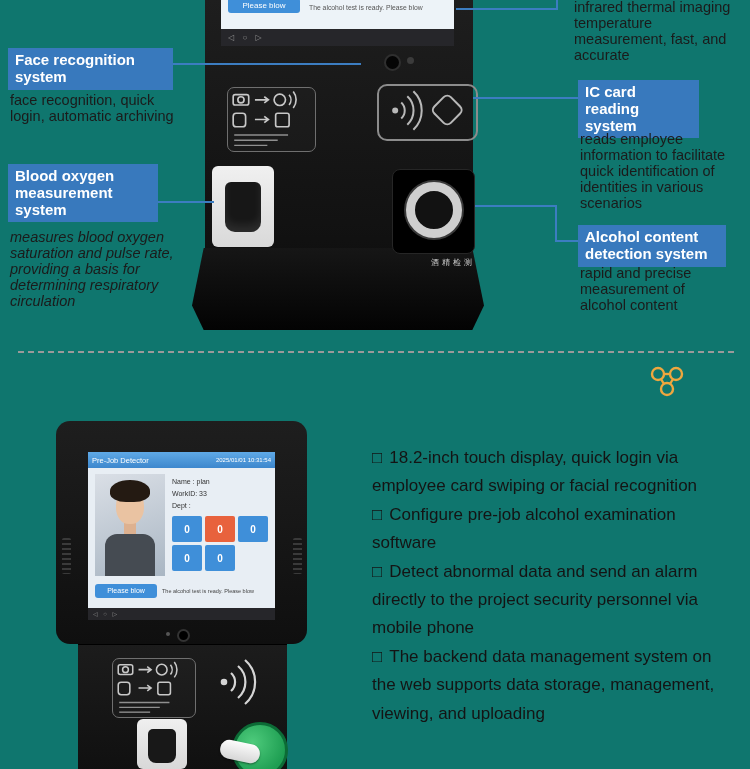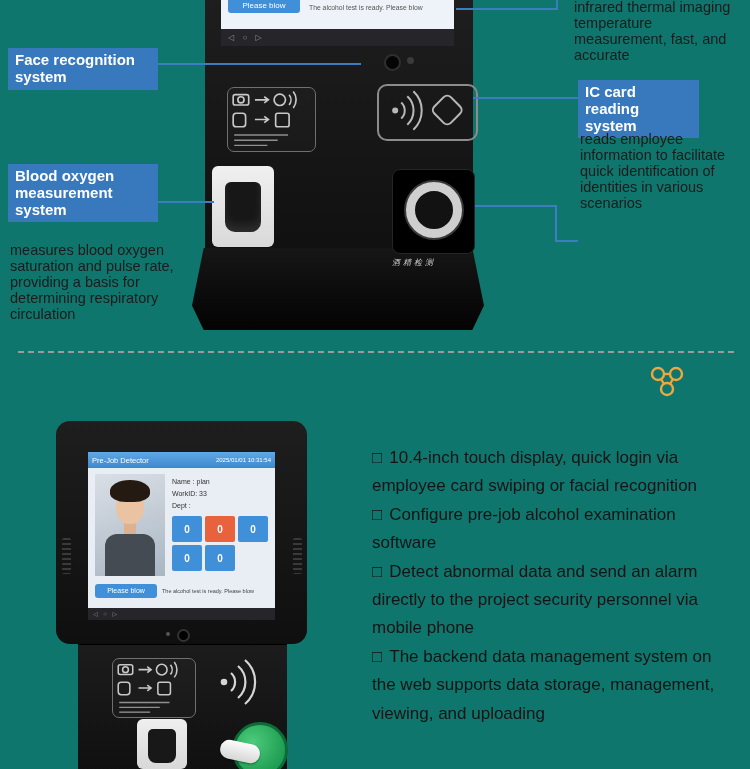--- a/index.html
+++ b/index.html
@@ -19,21 +19,21 @@
   .d1-statusbar{position:absolute;left:221px;top:29px;width:233px;height:17px;background:#26262a;color:#8e8e8e;font-size:8px;line-height:17px;padding-left:7px;letter-spacing:3px;box-sizing:border-box;}
   .d1-cam1{position:absolute;left:384px;top:54px;width:13px;height:13px;background:#050505;border:2px solid #2f2f2f;border-radius:50%;}
   .d1-cam2{position:absolute;left:407px;top:57px;width:7px;height:7px;background:#3b3b3b;border-radius:50%;}
   .inst-panel{position:absolute;border:1px solid #6f6f6f;border-radius:7px;background:rgba(255,255,255,0.02);}
   .d1-panel{left:227px;top:87px;width:87px;height:63px;}
   .d1-ic{position:absolute;left:377px;top:84px;width:97px;height:53px;border:2px solid #8c8c8c;border-radius:10px;}
   .d1-fp{position:absolute;left:212px;top:166px;width:62px;height:81px;background:linear-gradient(#f0f0f0,#d9d9d9);border-radius:6px;}
   .d1-fp-sensor{width:36px;height:50px;margin:16px auto 0;background:#171717;border-radius:6px 6px 10px 10px;box-shadow:inset 0 -7px 9px rgba(255,255,255,.09);}
   .d1-alc{position:absolute;left:392px;top:169px;width:83px;height:85px;background:#000;border-radius:8px;border:1px solid #262626;box-sizing:border-box;}
   .d1-ring{width:56px;height:56px;margin:12px auto 0;border-radius:50%;background:#121212;border:9px solid #cfcfcf;box-sizing:border-box;box-shadow:0 0 0 2px #3a3a3a;}
-  .d1-alc-label{position:absolute;left:392px;top:257px;width:83px;text-align:left;color:#c9c9c9;font-size:8px;letter-spacing:3px;font-style:italic;}
+  .d1-alc-label{position:absolute;left:392px;top:257px;width:83px;text-align:right;color:#c9c9c9;font-size:8px;letter-spacing:3px;}
 
   
   .divider{position:absolute;left:18px;top:351px;width:716px;border-top:2px dashed #9a9a9a;}
   .divider-icon{position:absolute;left:648px;top:366px;}
 
   
   .d2-head{position:absolute;left:56px;top:421px;width:251px;height:223px;background:linear-gradient(#1e1e1e,#0f0f0f);border-radius:14px;}
   .d2-screen{position:absolute;left:88px;top:452px;width:187px;height:168px;background:#e8eef4;overflow:hidden;}
   .d2-titlebar{position:absolute;left:0;top:0;width:100%;height:16px;background:linear-gradient(#5fa9e6,#3d87cd);display:flex;justify-content:space-between;align-items:center;padding:0 4px;box-sizing:border-box;color:#fff;}
   .d2-title{font-size:7.5px;}
@@ -129,30 +129,33 @@
   <svg class="lines-svg" width="750" height="345">
     <g fill="none" stroke="#3C7DC1" stroke-width="2">
       <path d="M456 9 H557 V0"></path>
       <path d="M158 64 H361"></path>
       <path d="M158 202 H214"></path>
       <path d="M473 98 H578"></path>
       <path d="M475 206 H556 V241 H578"></path>
     </g>
   </svg>
 
-  <div class="blue-label" style="left:8px;top:48px;width:150px;">Face recognition system</div>
+  <div class="blue-label" style="left:8px;top:48px;width:165px;">Face recognition system</div>
+  <div class="desc" style="left:10px;top:93px;width:175px;">face recognition, quick login, automatic archiving</div>
 
   <div class="blue-label" style="left:8px;top:164px;width:150px;">Blood oxygen measurement system</div>
-  <div class="desc" style="left:10px;top:243px;width:178px;">measures blood oxygen saturation and pulse rate, providing a basis for determining respiratory circulation</div>
+  <div class="desc" style="left:10px;top:230px;width:178px;font-style:italic;">measures blood oxygen saturation and pulse rate, providing a basis for determining respiratory circulation</div>
 
   <div class="desc" style="left:574px;top:0px;width:160px;">infrared thermal imaging temperature measurement, fast, and accurate</div>
 
   <div class="blue-label" style="left:578px;top:80px;width:121px;">IC card reading system</div>
   <div class="desc" style="left:580px;top:132px;width:152px;">reads employee information to facilitate quick identification of identities in various scenarios</div>
 
+  <div class="blue-label" style="left:578px;top:225px;width:148px;">Alcohol content detection system</div>
+  <div class="desc" style="left:580px;top:266px;width:152px;">rapid and precise measurement of alcohol content</div>
 
   <div class="divider"></div>
   <svg class="divider-icon" width="38" height="32" viewBox="0 0 38 32">
     <g fill="none" stroke="#EFA73E" stroke-width="2.4">
       <circle cx="10" cy="8" r="6"></circle>
       <circle cx="28" cy="8" r="6"></circle>
       <circle cx="19" cy="23" r="6"></circle>
       <line x1="15" y1="8" x2="23" y2="8"></line>
       <line x1="13" y1="13" x2="16" y2="18"></line>
       <line x1="25" y1="13" x2="22" y2="18"></line>
@@ -227,19 +230,19 @@
     </svg>
   </div>
 
   <div class="d2-fp">
     <div class="d2-fp-sensor"></div>
   </div>
   <div class="d2-blow"></div>
   <div class="d2-tube"></div>
 
   <div class="features">
-    <p class="feature"><span class="bullet">□</span><span>10.4-inch touch display, quick login via employee card swiping or facial recognition</span></p>
+    <p class="feature"><span class="bullet">□</span><span>18.2-inch touch display, quick login via employee card swiping or facial recognition</span></p>
     <p class="feature"><span class="bullet">□</span><span>Configure pre-job alcohol examination software</span></p>
     <p class="feature"><span class="bullet">□</span><span>Detect abnormal data and send an alarm directly to the project security personnel via mobile phone</span></p>
     <p class="feature"><span class="bullet">□</span><span>The backend data management system on the web supports data storage, management, viewing, and uploading</span></p>
   </div>
 
 </div>
 
 </body></html>

